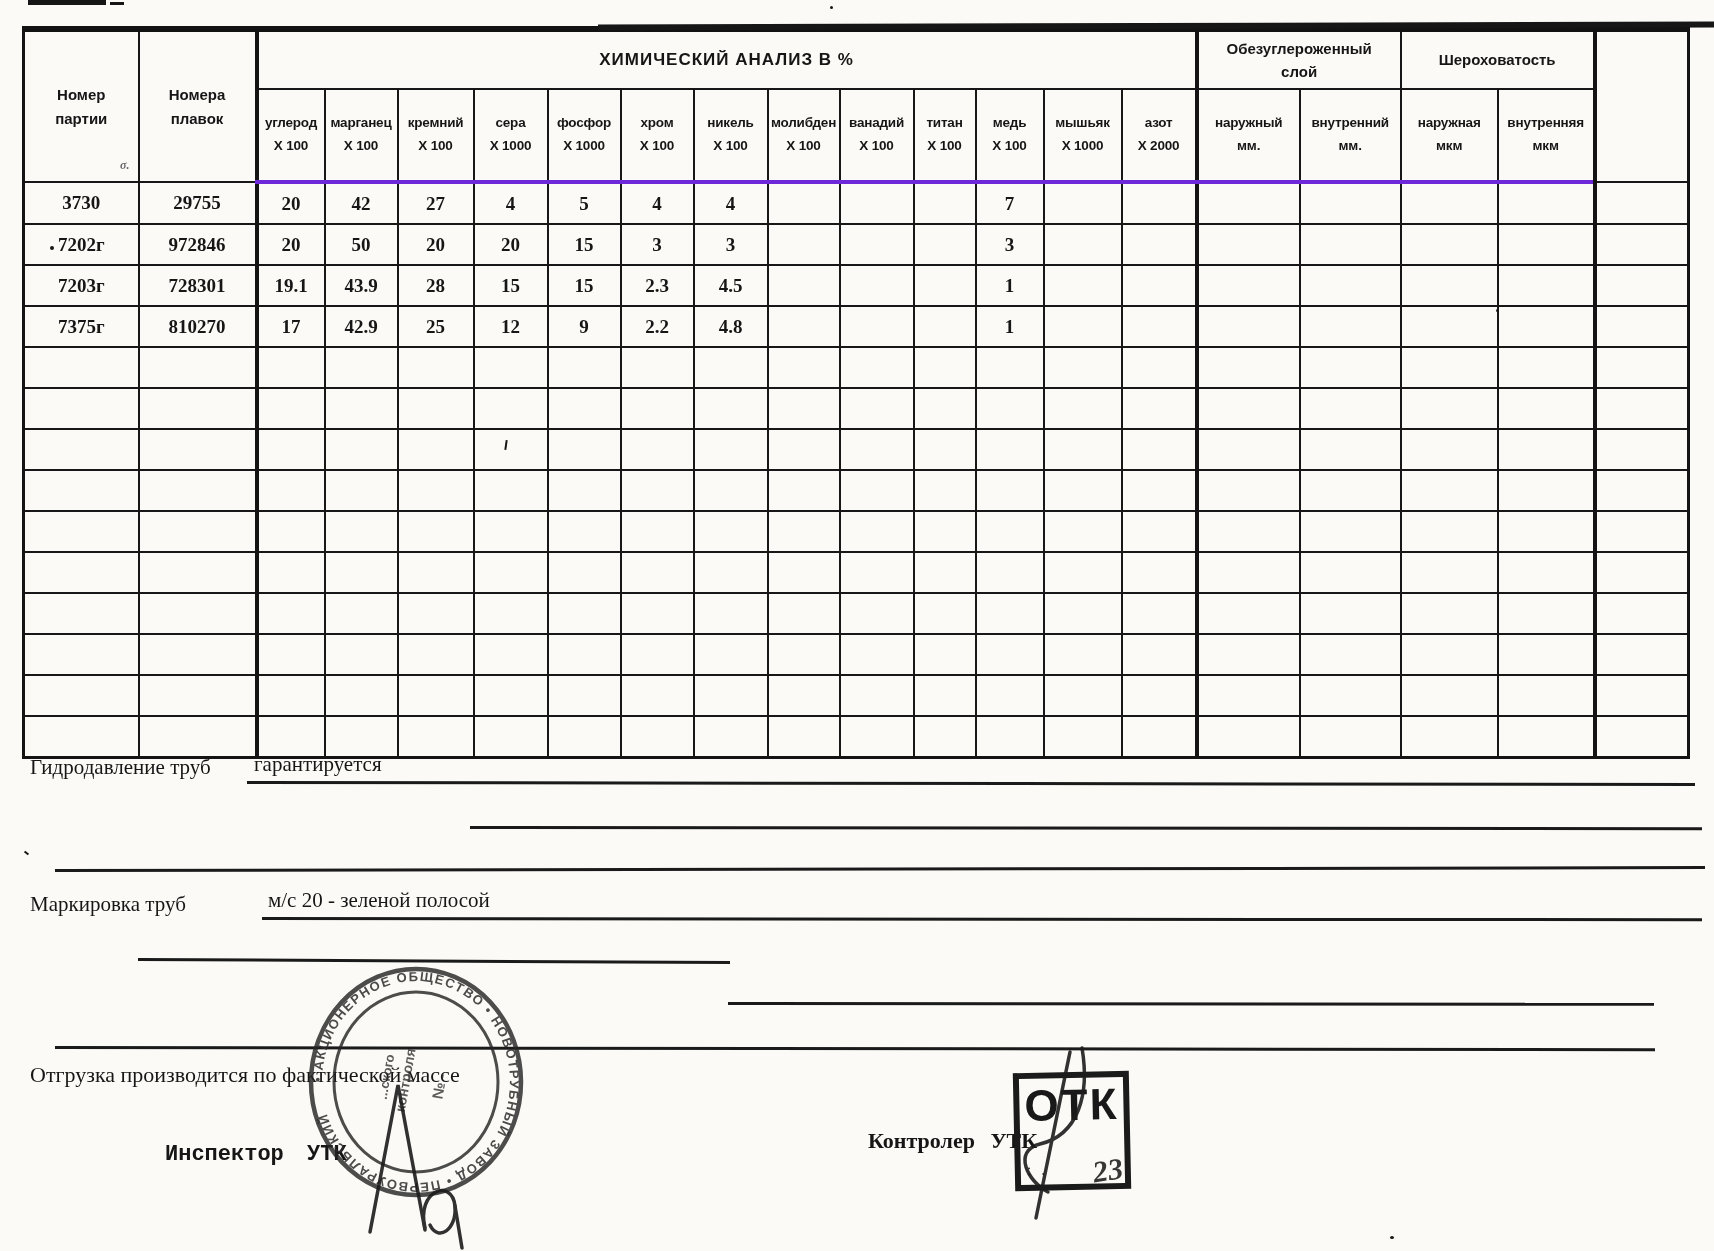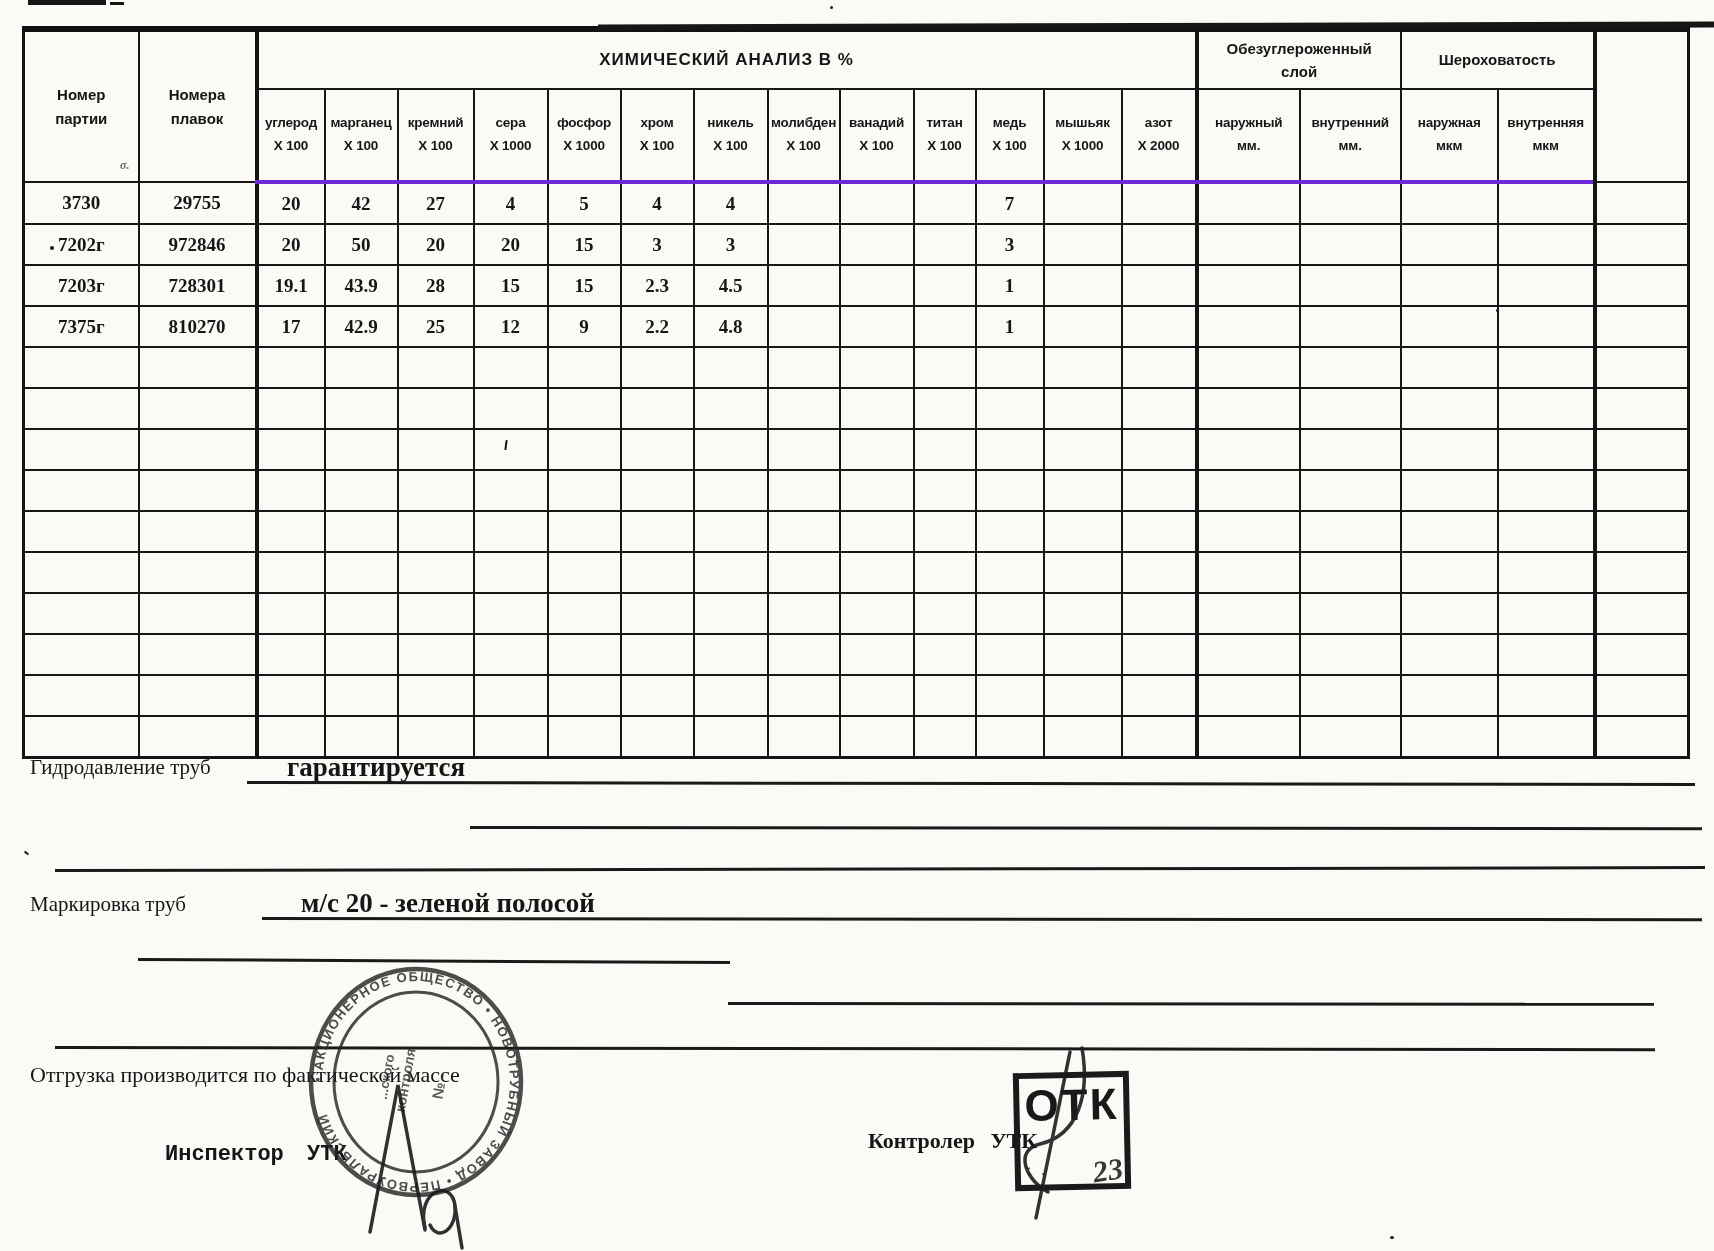--- a/index.html
+++ b/index.html
@@ -19,21 +19,21 @@
   .chem-title{font-family:"Liberation Sans",sans-serif;font-weight:bold;font-size:17px;
               letter-spacing:1px;}
   tr.h1{height:60px;} tr.h2{height:93px;}
   tbody td{height:39px;font-family:"Liberation Serif",serif;font-weight:bold;font-size:19px;}
   .batchcell{position:relative;}
   .hmark{position:absolute;right:8px;bottom:6px;font-size:12px;color:#6a6a6a;
          font-style:italic;font-family:"Liberation Serif",serif;}
   
   .ln{position:absolute;background:#1a1a1a;height:3px;transform-origin:left center;}
   .f-label{position:absolute;font-weight:normal;font-size:21px;white-space:nowrap;}
-  .f-value{position:absolute;font-weight:bold;font-size:27px;white-space:nowrap;margin-left:33px;}
+  .f-value{position:absolute;font-weight:normal;font-size:21px;white-space:nowrap;}
   .sig-label{position:absolute;font-weight:bold;font-size:22px;white-space:nowrap;word-spacing:10px;}
   
   .otk-box{position:absolute;left:1014px;top:1072px;width:104px;height:106px;
            border:6px solid #1b1b1b;transform:rotate(-1.2deg);}
   .otk-text{position:absolute;left:0;right:0;top:2px;text-align:center;
             font-family:"Liberation Sans",sans-serif;font-weight:bold;font-size:44px;
             letter-spacing:2px;color:#191919;}
   .otk-hand{position:absolute;right:2px;bottom:-4px;font-style:italic;font-weight:bold;
             font-size:30px;color:#222;transform:rotate(-8deg);opacity:.9;}
   .otk-dots{position:absolute;left:6px;bottom:6px;font-size:16px;color:#333;letter-spacing:3px;}

